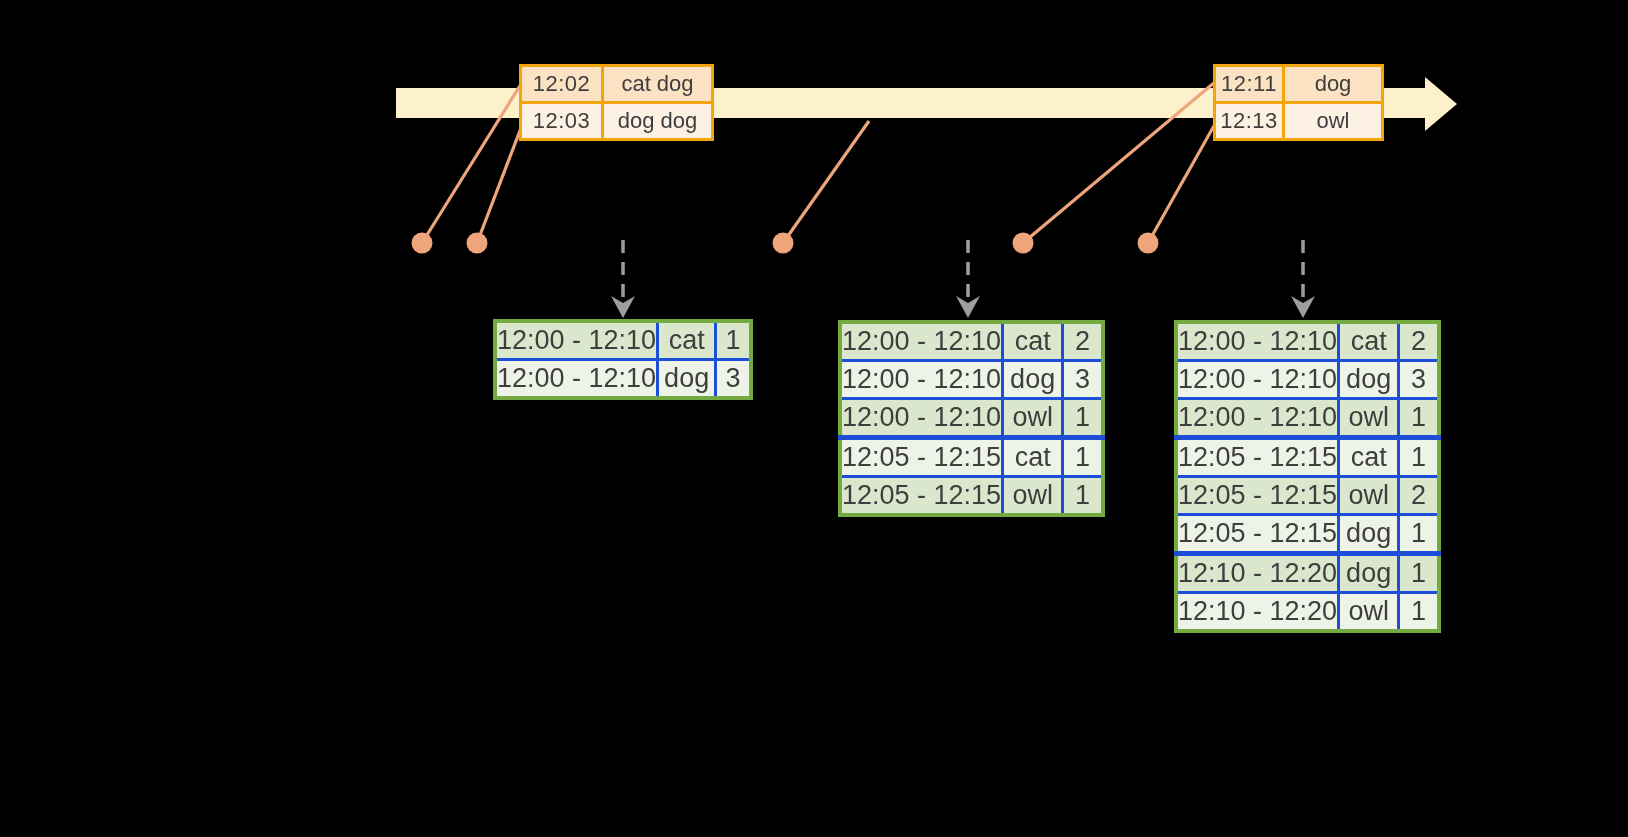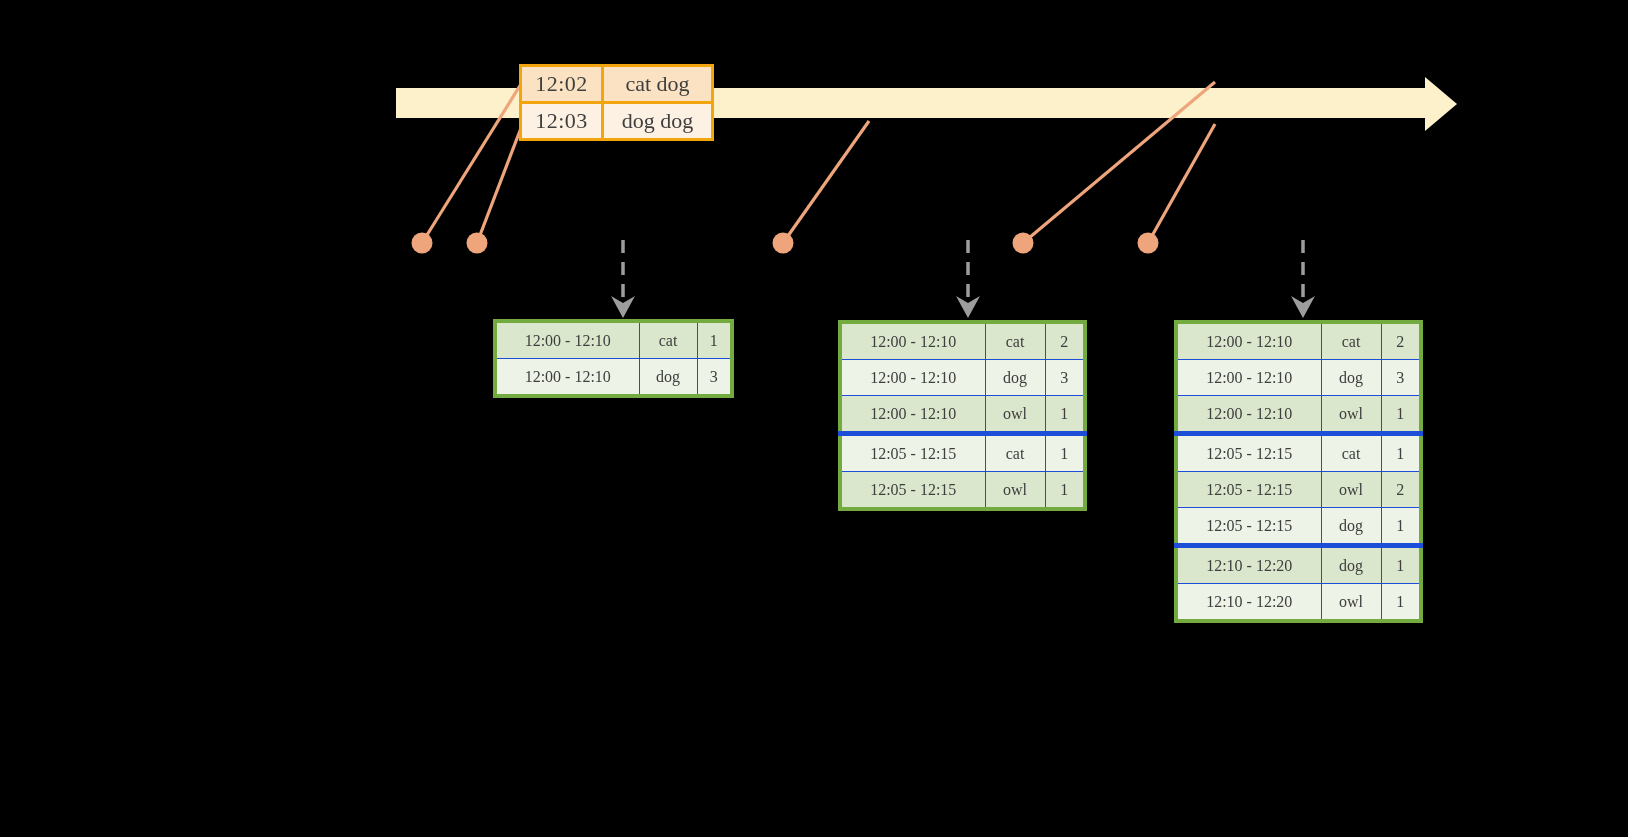--- a/index.html
+++ b/index.html
@@ -1,34 +1,34 @@
 <!DOCTYPE html>
 <html><head>
 <meta charset="utf-8">
 <style>
   html,body { margin:0; padding:0; background:#000; }
   .stage {
     position:relative; width:1628px; height:837px; background:#000000;
-    overflow:hidden; font-family:Liberation Serif, serif;
+    overflow:hidden; font-family:Liberation Sans, sans-serif;
   }
   svg.layer { position:absolute; left:0; top:0; }
 
   table { border-collapse:collapse; position:absolute; table-layout:fixed; }
   td { padding:0; text-align:center; color:#3e3e3e; overflow:hidden; white-space:nowrap; }
 
   
   .etable { border:3px solid #f2a50c; }
   .etable td { border:3px solid #f2a50c; font-size:22px; height:34px; }
   .etable tr.row-dark  td { background:#fbe2c3; }
   .etable tr.row-light td { background:#fdf1e3; }
   .etable td.cell-time { letter-spacing:0.5px; }
 
   
   .rtable { border:4px solid #74ab40; }
-  .rtable td { border:1px solid #1d4ed8; font-size:16px; height:35px; }
+  .rtable td { border:3px solid #1d4ed8; font-size:27px; height:35px; }
   .rtable tr:nth-child(odd)  td { background:#dbe7cc; }
   .rtable tr:nth-child(even) td { background:#eef3e7; }
   .rtable tr.gsep td { border-top-width:5px; }
 
   
   #etable-a { left:519px;  top:64px; }
   #etable-b { left:867px;  top:84px; }
   #etable-c { left:1213px; top:64px; }
   #rtable-1 { left:493px;  top:319px; }
   #rtable-2 { left:838px;  top:320px; }
@@ -81,20 +81,36 @@
       <td>cat dog</td>
     </tr>
     <tr class="row-light">
       <td class="cell-time">12:03</td>
       <td>dog dog</td>
     </tr>
   </tbody>
     </table>
 
 
+  <table class="etable" id="etable-c">
+    <colgroup>
+        <col style="width:69px">
+        <col style="width:99px">
+      </colgroup>
+    <tbody>
+        <tr class="row-dark">
+      <td class="cell-time">12:11</td>
+      <td>dog</td>
+    </tr>
+    <tr class="row-light">
+      <td class="cell-time">12:13</td>
+      <td>owl</td>
+    </tr>
+  </tbody>
+    </table>
 
   <table class="rtable" id="rtable-1">
     <colgroup>
         <col style="width:144px">
         <col style="width:58px">
         <col style="width:35px">
       </colgroup>
     <tbody>
         <tr>
       <td>12:00 - 12:10</td>

